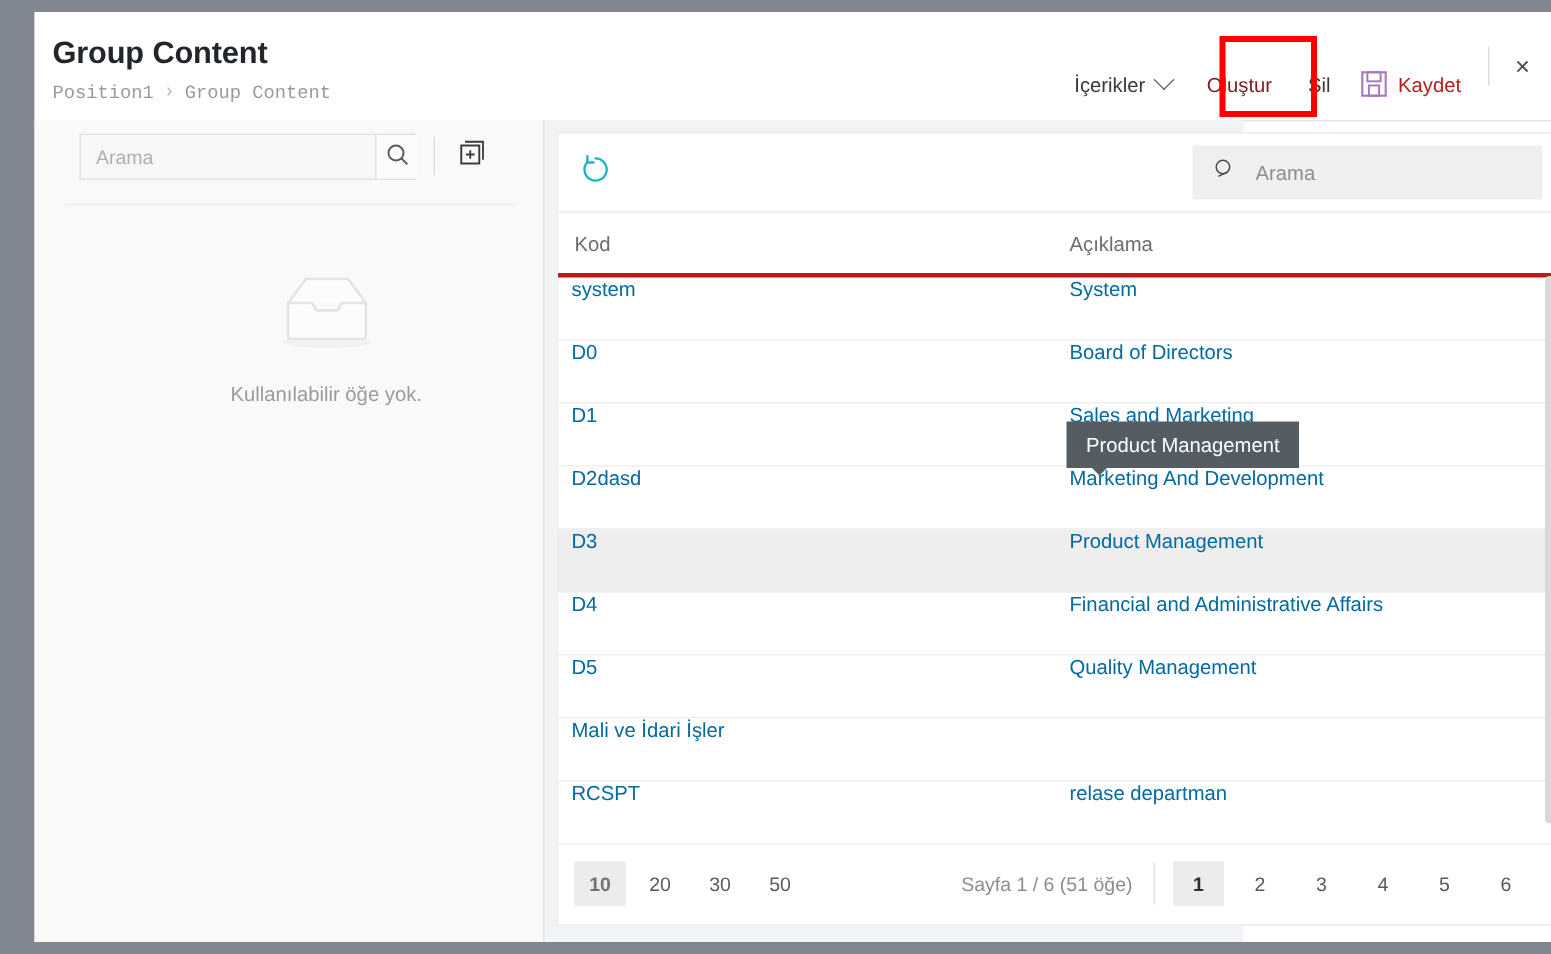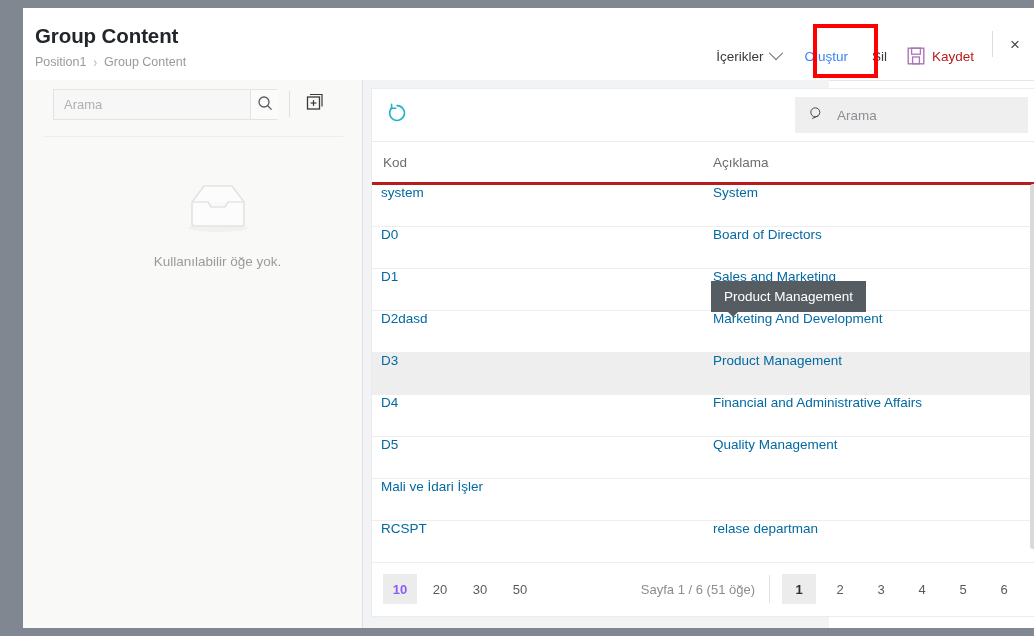--- a/index.html
+++ b/index.html
@@ -45,20 +45,21 @@
   }
   .breadcrumb {
     position: absolute;
     left: 12px;
     top: 47px;
     font-size: 12.5px;
     color: #9a9a9a;
     display: flex;
     align-items: center;
     gap: 7px;
+    font-family: Liberation Mono, monospace;
   }
   .breadcrumb .crumb { color: #9a9a9a; }
   .breadcrumb .sep {
     color: #b4b4b4;
     font-size: 11px;
     transform: scaleY(1.25);
   }
   .header-actions {
     position: absolute;
     right: 10px;
@@ -83,21 +84,21 @@
   .chev-down {
     display: inline-block;
     width: 9px;
     height: 9px;
     border-right: 1.4px solid #6f6f6f;
     border-bottom: 1.4px solid #6f6f6f;
     transform: rotate(45deg) translate(-2px, -2px);
   }
   .hact-olustur {
     padding: 8px 14px;
-    color: #3b82f6;
+    color: #7f1d1d;
   }
   .redbox {
     position: absolute;
     left: 790px;
     top: 16px;
     width: 65px;
     height: 54px;
     border: 4px solid #ff0000;
     box-sizing: border-box;
     pointer-events: none;
@@ -336,21 +337,21 @@
     justify-content: center;
     margin-right: 6px;
     color: #5a5a5a;
     cursor: pointer;
     padding: 0 8px;
     box-sizing: border-box;
   }
   .psize.active {
     background: #ececec;
     font-weight: bold;
-    color: #8b5cf6;
+    color: #737373;
   }
   .pager-info {
     margin-left: auto;
     color: #8d8d8d;
     font-size: 13px;
     padding-right: 14px;
   }
   .pager-sep {
     width: 1px;
     height: 28px;

